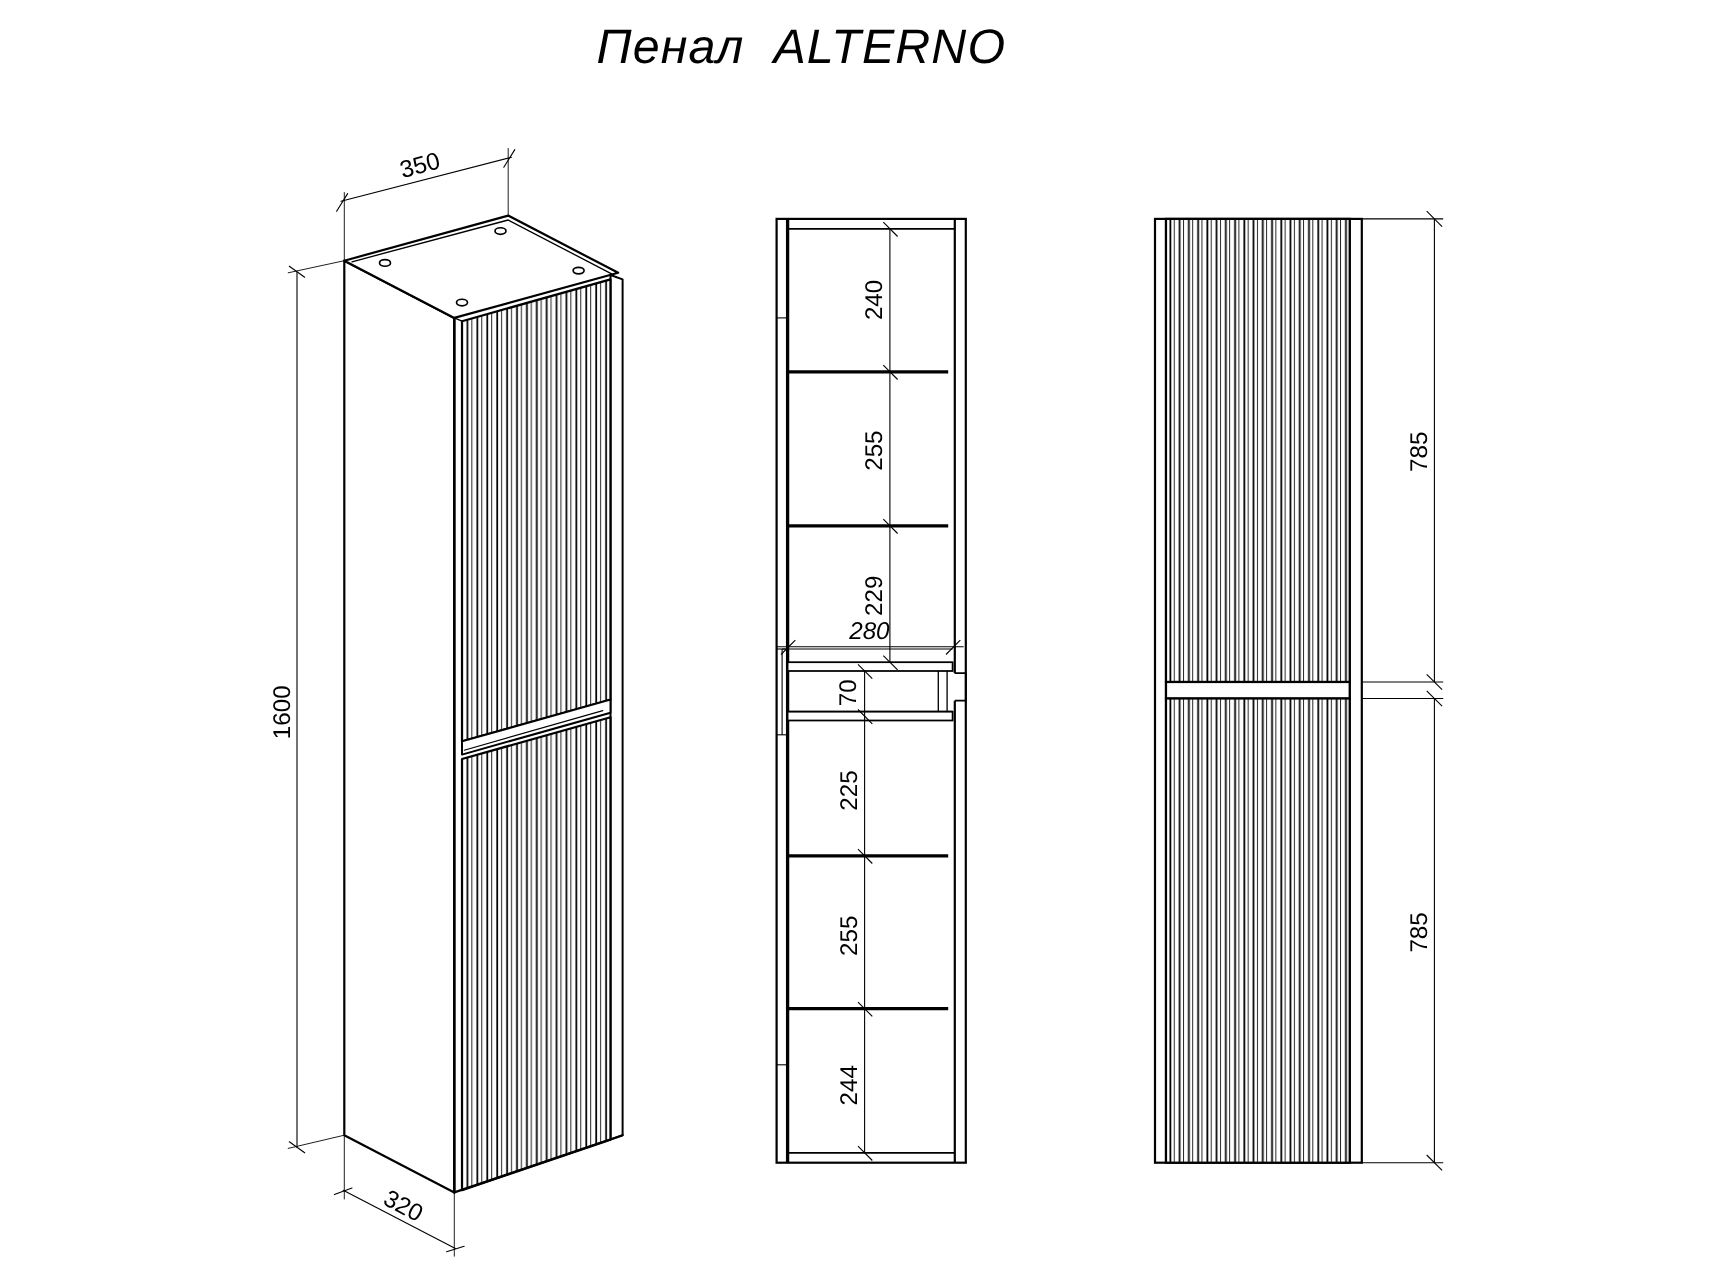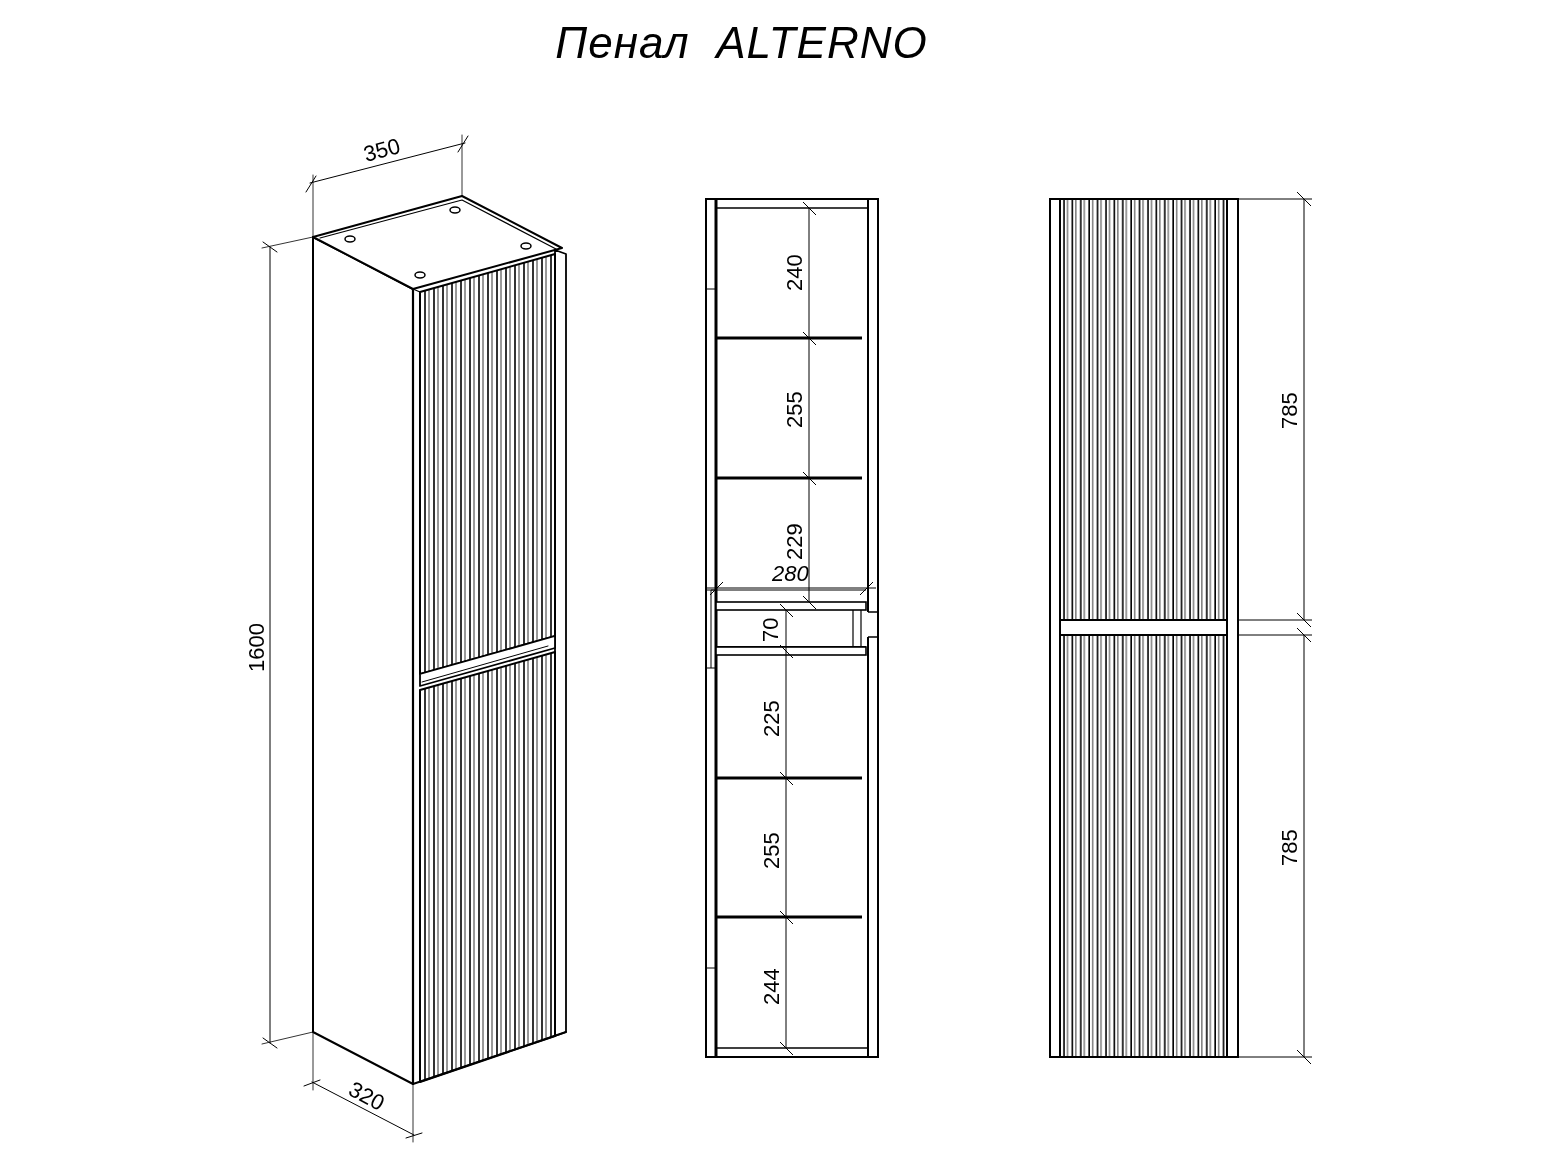--- a/index.html
+++ b/index.html
@@ -1,17 +1,17 @@
 <!DOCTYPE html>
 <html><head>
 <meta charset="utf-8">
 <style>
   html, body { margin:0; padding:0; background:#ffffff; }
   body { width:1557px; height:1168px; position:relative; overflow:hidden; font-family:"Liberation Sans", sans-serif; }
-  .title { position:absolute; left:16px; width:1361px; top:18px; text-align:center; font-size:44px; font-style:italic; color:#000; letter-spacing:1px; padding-left:90px; box-sizing:border-box; }
+  .title { position:absolute; left:3px; width:1361px; top:18px; text-align:center; font-size:44px; font-style:italic; color:#000; letter-spacing:1px; padding-left:90px; box-sizing:border-box; }
   .title span { white-space:pre; }
   svg { position:absolute; left:0; top:0; }
   .dim { font-family:"Liberation Sans", sans-serif; font-size:22px; fill:#000; }
 </style>
 </head>
 <body>
 
 <div class="title">
   <span>Пенал</span><span>  </span><span>ALTERNO</span>
 </div>

